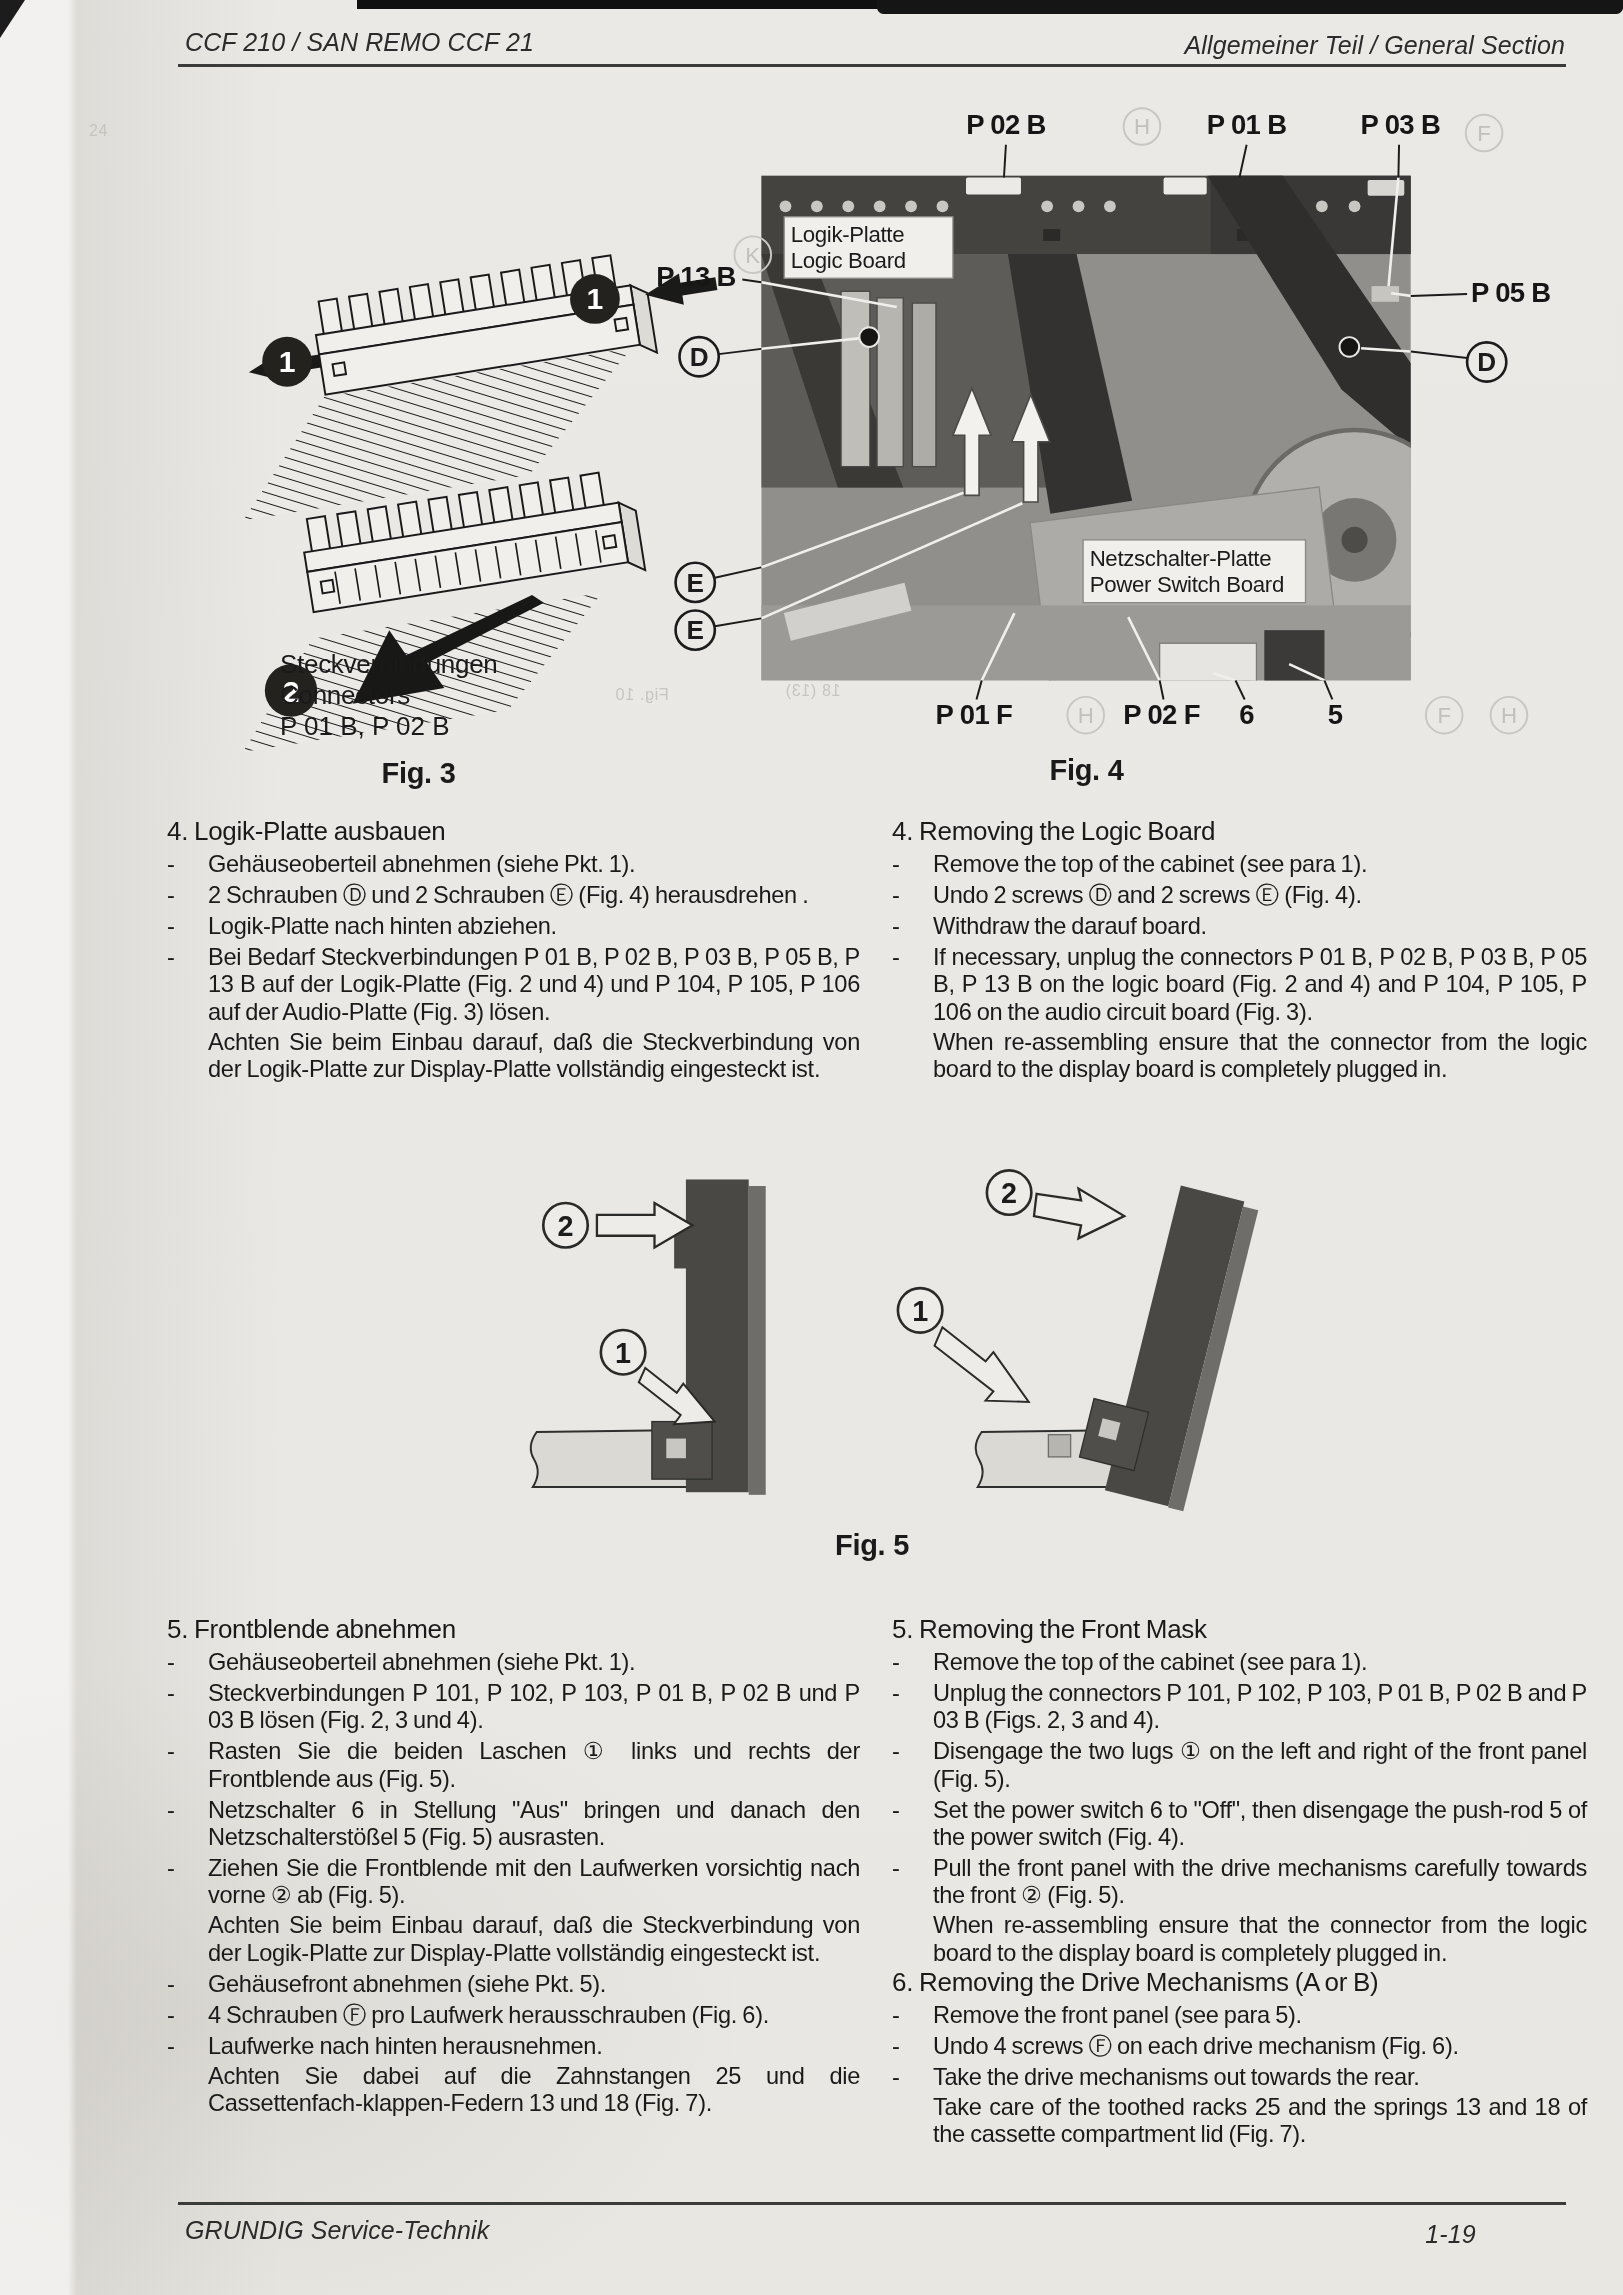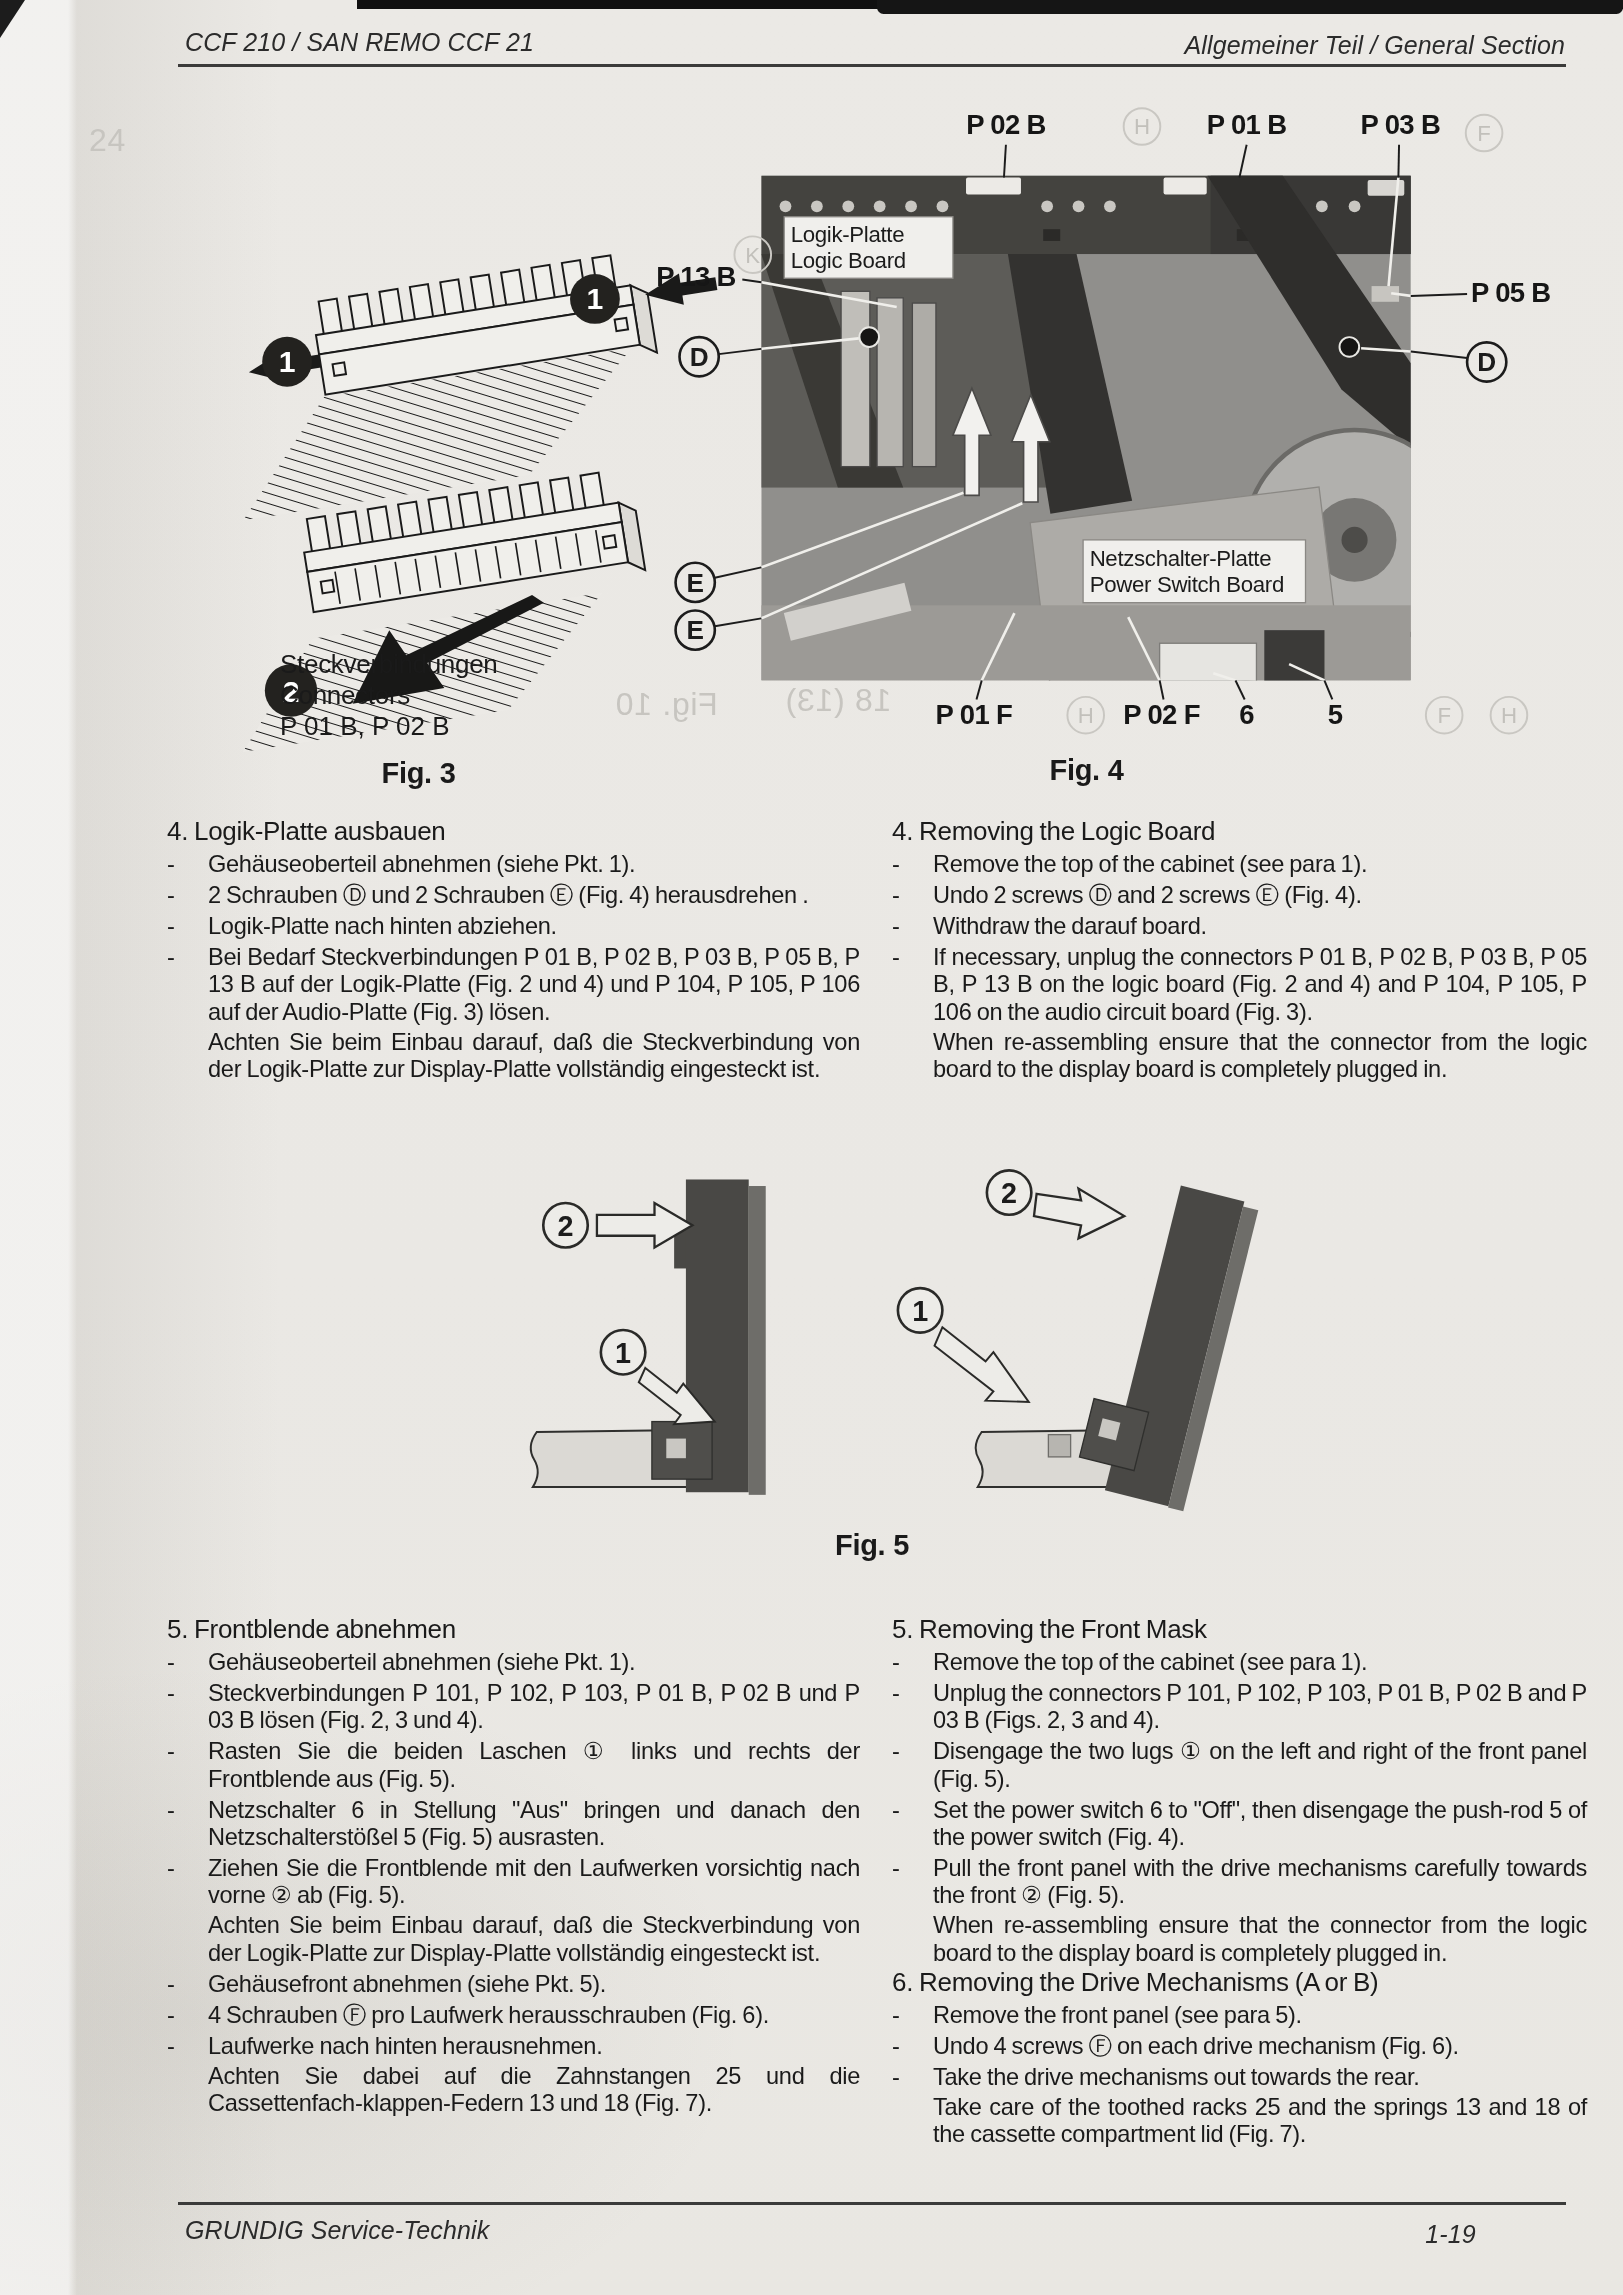--- a/index.html
+++ b/index.html
@@ -26,21 +26,21 @@
   .b{font-weight:normal;}
   .li{display:flex;margin-top:3.3px;}
   .li .dash{width:41px;flex:none;}
   .li-body{flex:1;text-align:justify;}
   .note{margin-left:41px;margin-top:2.6px;text-align:justify;}
   
   .figlabel{font-size:29px;font-weight:bold;text-align:center;letter-spacing:-0.3px;}
   .fig3cap{font-size:26px;line-height:31px;letter-spacing:-0.3px;}
   .fig3cap .b{letter-spacing:0;}
   
-  .ghost{color:#c7c5c0;font-size:32px;letter-spacing:0.7px;}
+  .ghost{color:#c7c5c0;font-size:16px;letter-spacing:0.7px;}
   .mirror{transform:scaleX(-1);}
   svg text{font-family:"Liberation Sans","DejaVu Sans",sans-serif;}
   .svglbl{font-size:42px;font-weight:bold;fill:#161616;letter-spacing:-1px;}
   .svgsm{font-size:34px;fill:#1b1b1b;letter-spacing:-.5px;}
   .circlet{font-size:40px;font-weight:bold;fill:#1c1c1c;}
   .badge{font-size:46px;font-weight:bold;fill:#ffffff;}
   .badge5{font-size:44px;font-weight:bold;fill:#1c1c1c;}
   .ghosttxt{font-size:34px;fill:#c2c0bb;}
 </style>
 </head>

